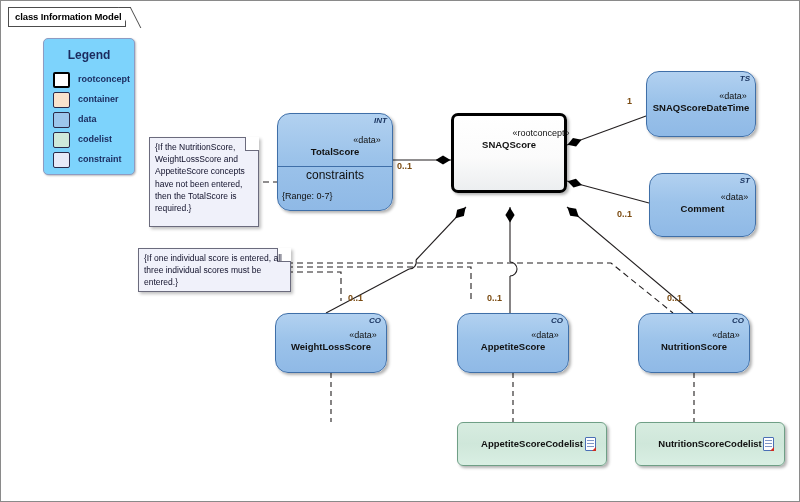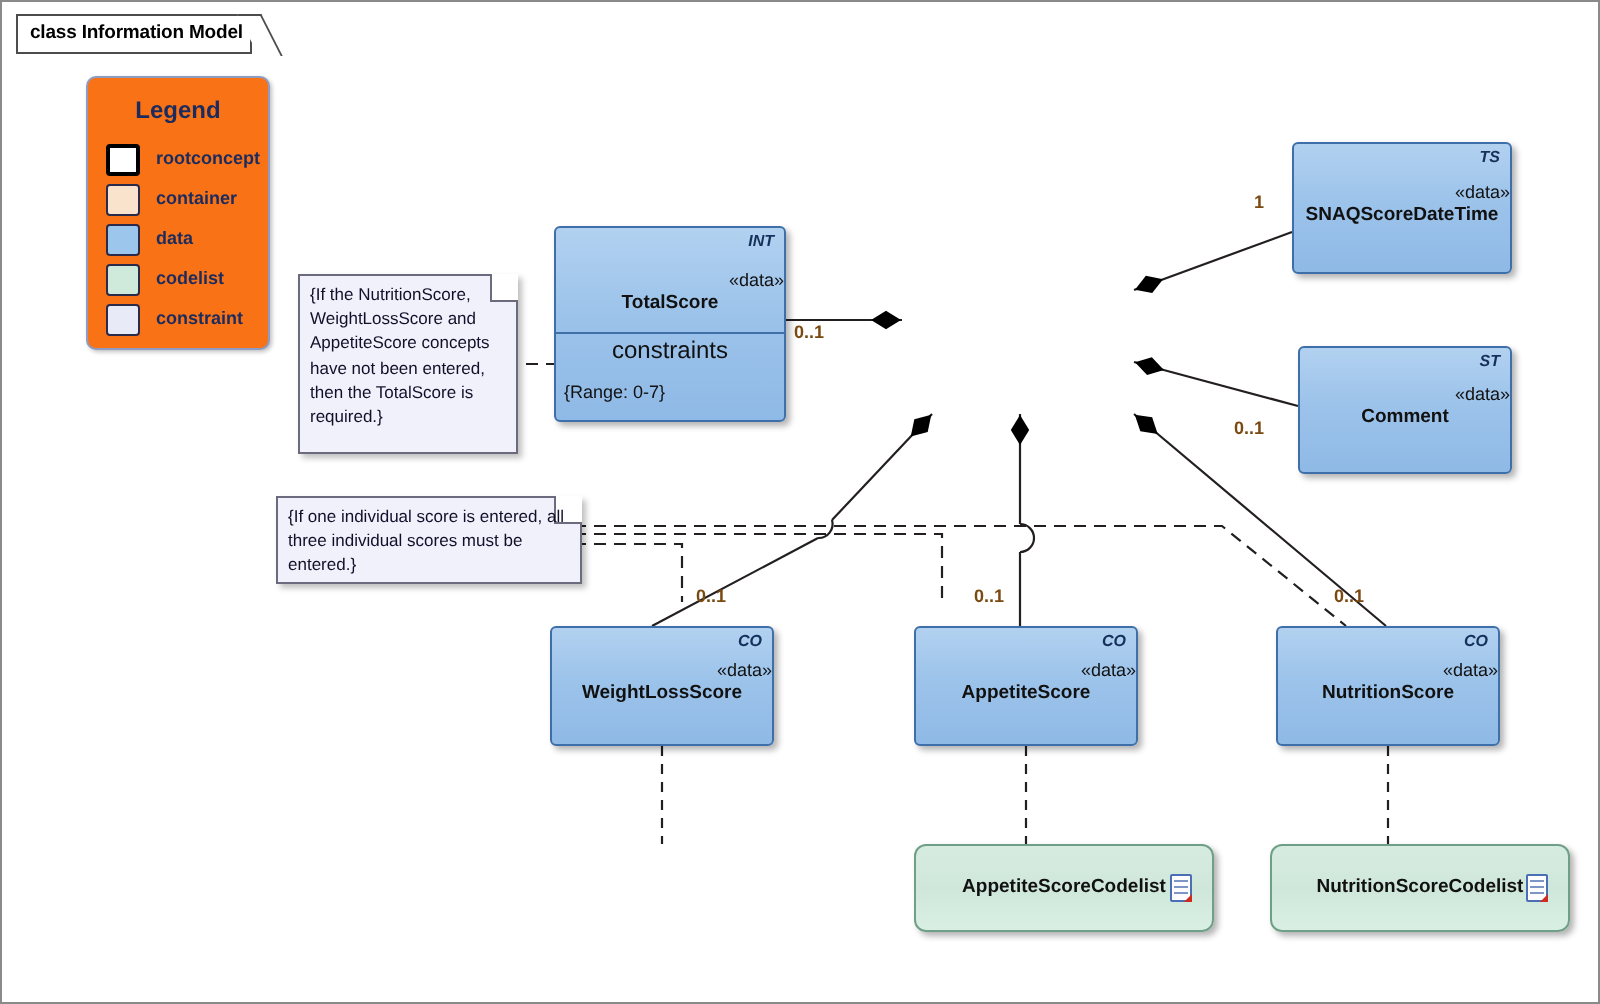--- a/index.html
+++ b/index.html
@@ -19,21 +19,21 @@
     border-top:1px solid #4c4c4c;
     transform:skewX(27deg);box-sizing:border-box;
   }
   #frame-tab .tab-label{
     position:absolute;left:6px;top:3px;font-size:9.5px;font-weight:bold;color:#000;
     white-space:nowrap;letter-spacing:-0.1px;
   }
   
   #legend{
     position:absolute;left:42px;top:37px;width:90px;height:135px;
-    background:#f97316;border:1px solid #8e9bc2;border-radius:5px;
+    background:#7dd3fc;border:1px solid #8e9bc2;border-radius:5px;
     box-shadow:1px 1px 2px rgba(0,0,0,0.25);
   }
   #legend .legend-title{
     position:absolute;top:9px;left:0;width:100%;text-align:center;
     font-size:12px;font-weight:bold;color:#1b2b5e;
   }
   .legend-row{position:absolute;left:9px;height:17px;}
   .legend-sw{
     position:absolute;left:0;top:0;width:17px;height:16px;
     border:1px solid #2a2a4a;box-sizing:border-box;border-radius:2px;
@@ -42,32 +42,32 @@
   .legend-txt{
     position:absolute;left:25px;top:2px;font-size:9px;color:#1b2b5e;white-space:nowrap;font-weight:bold;
   }
   
   .cls{
     position:absolute;box-sizing:border-box;
     box-shadow:2px 2px 3px rgba(0,0,0,0.3);
   }
   .cls-data{
     background:linear-gradient(to bottom,#b2d1f0 0%,#9cc3ea 45%,#8fb9e6 100%);
-    border:1px solid #3f6fa8;border-radius:3px;
+    border:1px solid #3f6fa8;border-radius:13px;
   }
   .cls-root{
     background:linear-gradient(to bottom,#ffffff 0%,#fbfbfb 55%,#eceef0 100%);
     border:3px solid #000000;border-radius:7px;
   }
   .cls-codelist{
     background:linear-gradient(to bottom,#d7ece0 0%,#cfe7da 50%,#d9efe3 100%);
     border:1px solid #6f9f86;border-radius:6px;
   }
   .stereo{
-    width:100%;text-align:right;font-size:9px;color:#111;line-height:12px;
+    width:100%;text-align:center;font-size:9px;color:#111;line-height:12px;margin-left:32px;
   }
   .cname{
     width:100%;text-align:center;font-size:9.5px;font-weight:bold;color:#111;line-height:12px;
   }
   .typetag{
     position:absolute;right:5px;top:2px;font-size:8px;font-style:italic;
     font-weight:bold;color:#16305c;
   }
   .compart-sep{
     position:absolute;left:0;width:100%;height:0;border-top:1px solid #3f6fa8;
@@ -203,20 +203,24 @@
 
   <div class="cls cls-data" style="left:276px;top:112px;width:116px;height:98px;">
     <div class="typetag">INT</div>
     <div class="stereo" style="margin-top:20px;">«data»</div>
     <div class="cname">TotalScore</div>
     <div class="compart-sep" style="top:52px;"></div>
     <div class="constr-hdr" style="margin-top:11px;">constraints</div>
     <div class="constr-val" style="top:76px;">{Range: 0-7}</div>
   </div>
 
+  <div class="cls cls-root" style="left:450px;top:112px;width:116px;height:80px;">
+    <div class="stereo" style="margin-top:11px;">«rootconcept»</div>
+    <div class="cname">SNAQScore</div>
+  </div>
 
   <div class="cls cls-data" style="left:645px;top:70px;width:110px;height:66px;">
     <div class="typetag">TS</div>
     <div class="stereo" style="margin-top:18px;">«data»</div>
     <div class="cname">SNAQScoreDateTime</div>
   </div>
 
   <div class="cls cls-data" style="left:648px;top:172px;width:107px;height:64px;">
     <div class="typetag">ST</div>
     <div class="stereo" style="margin-top:17px;">«data»</div>

